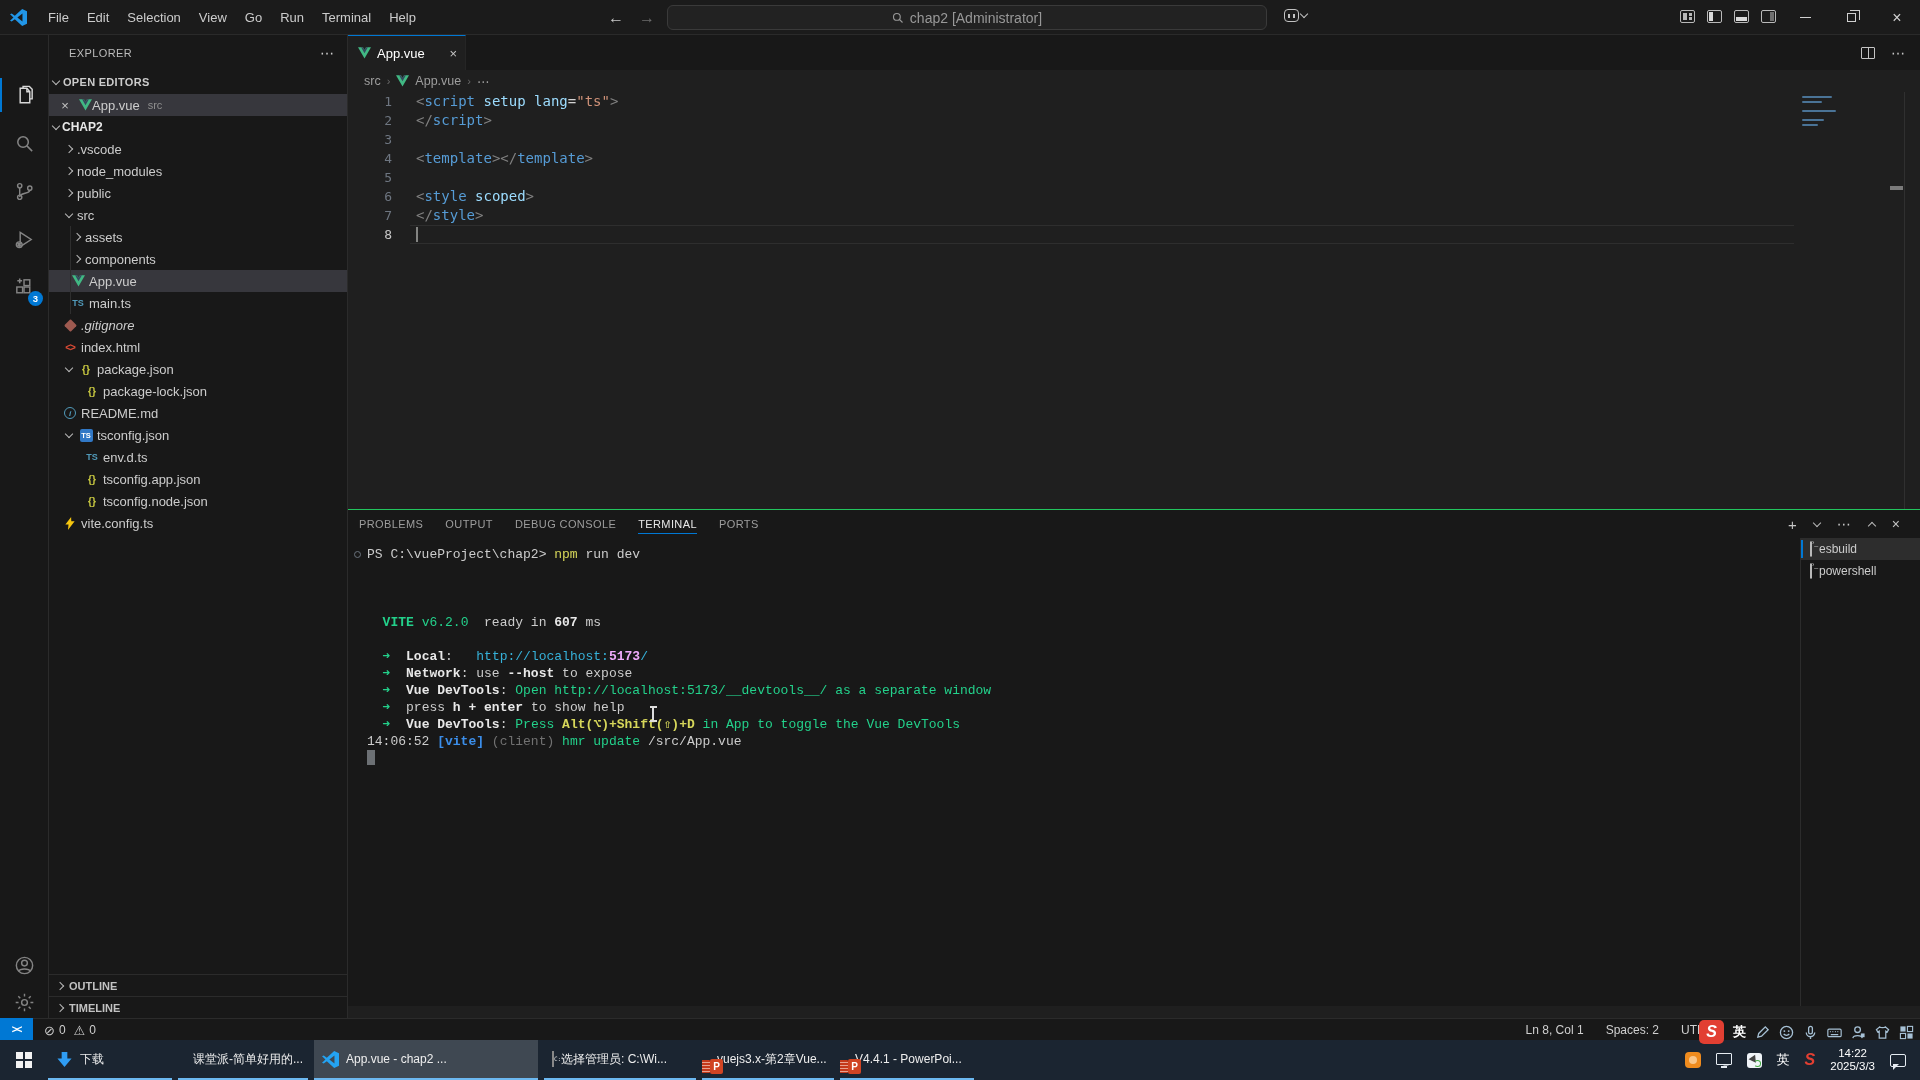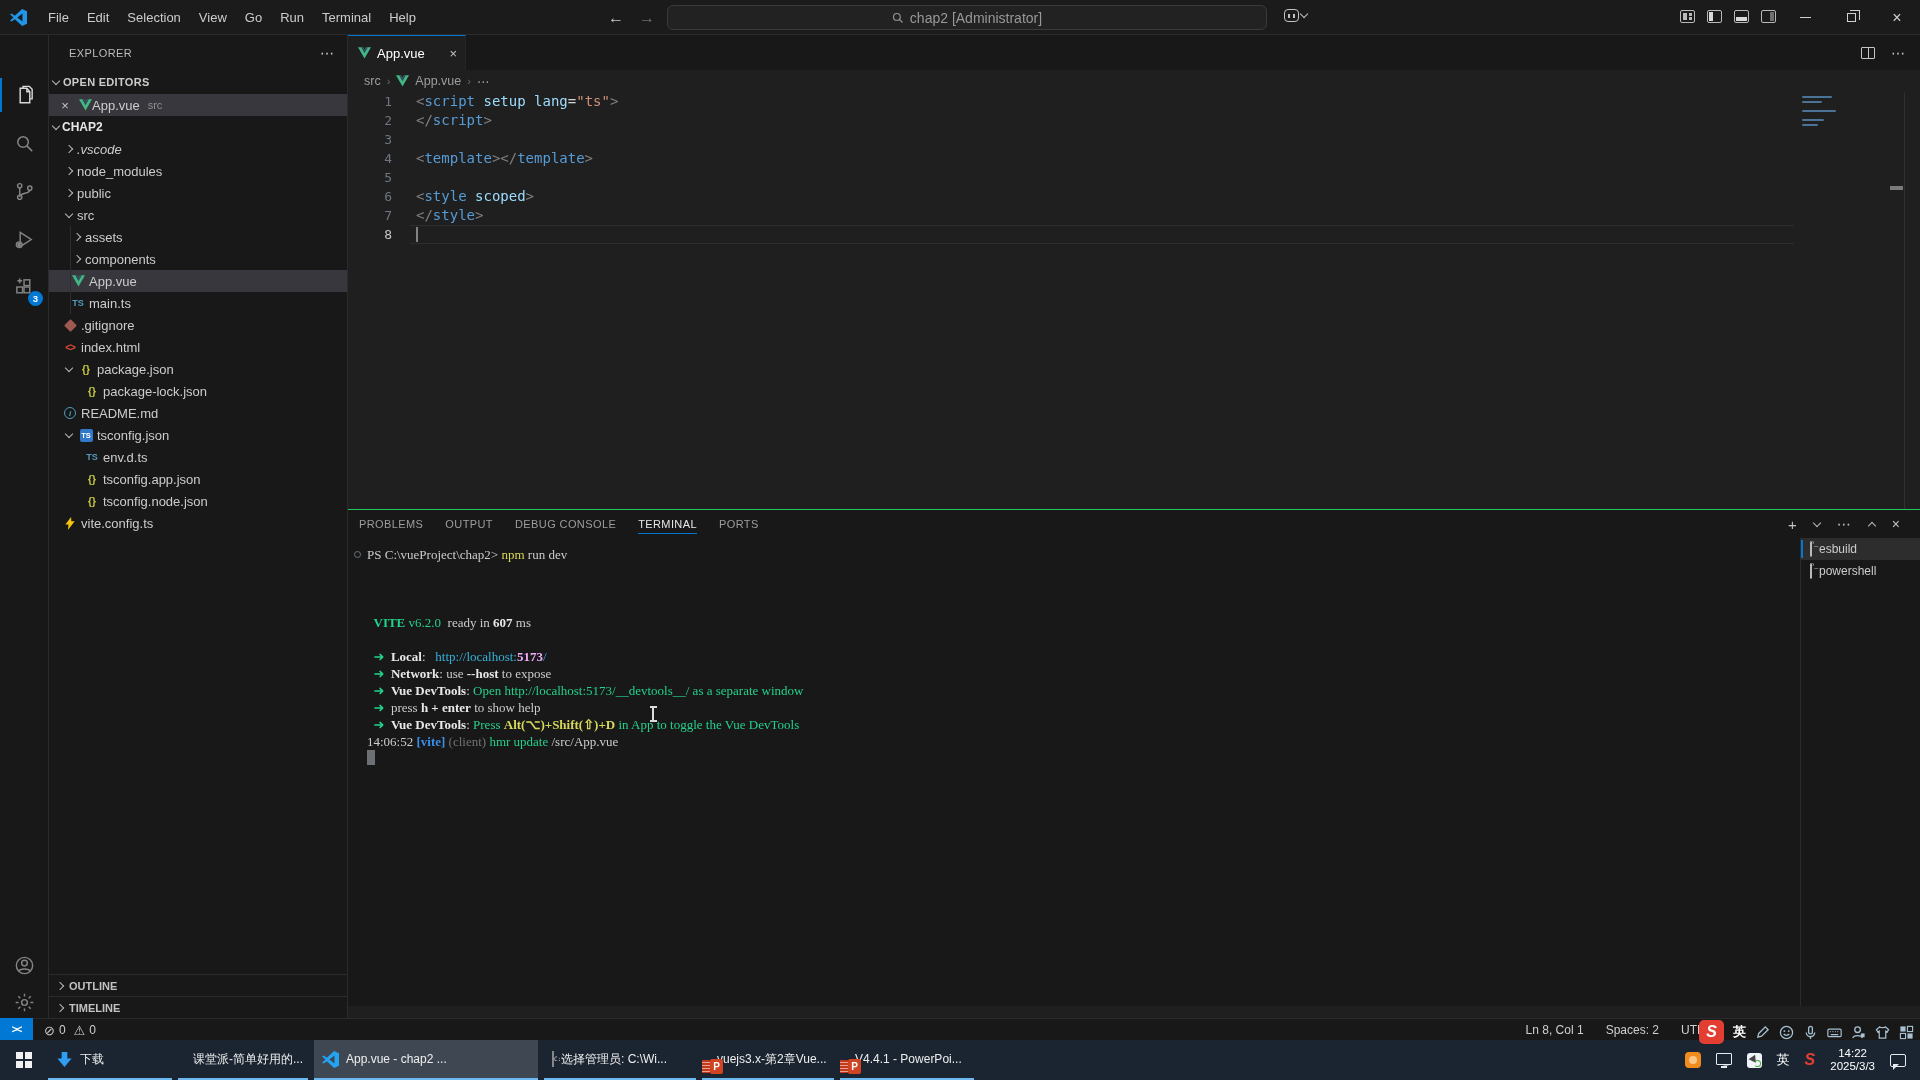--- a/index.html
+++ b/index.html
@@ -91,21 +91,21 @@
 .ovr-tick{position:absolute;right:1px;top:94px;width:13px;height:4px;background:#7a7a7a}
 
 .panel{position:absolute;left:0,right:0;left:0;right:0;bottom:12px;height:497px;background:#181818;border-top:1px solid #22c55e}
 .ptabs{position:absolute;top:0;left:0;right:0;height:28px;display:flex;align-items:center;gap:22px;padding-left:11px;font-size:11px;letter-spacing:.4px;color:#9d9d9d}
 .ptab{position:relative;height:28px;display:flex;align-items:center}
 .ptab.active{color:#e7e7e7}
 .ptab.active::after{content:"";position:absolute;left:0;right:0;bottom:4px;height:1px;background:#0078d4}
 .panel-actions{position:absolute;top:0;right:20px;height:28px;display:flex;gap:17px;align-items:center;color:#c5c5c5}
 .pa-plus{font-size:15px}
 .pa-x{font-size:14px}
-.term-wrap{position:absolute;top:28px;left:0;right:120px;bottom:0;padding:8px 0 0 19px;font-family:Liberation Serif, serif;font-size:13px;position:absolute}
+.term-wrap{position:absolute;top:28px;left:0;right:120px;bottom:0;padding:8px 0 0 19px;font-family:Liberation Mono, monospace;font-size:13px;position:absolute}
 .tline{height:17px;line-height:17px;white-space:pre;color:#cccccc}
 .term-deco{position:absolute;left:6px;top:13px;width:7px;height:7px;border:1.4px solid #6a737d;border-radius:50%}
 .tw{color:#cccccc}.tg{color:#23d18b}.tbg{color:#23d18b;font-weight:bold}
 .tc{color:#36b1d9}.tbc{color:#f0abfc;font-weight:bold}
 .ty{color:#d7d75a}.tby{color:#d7d75a;font-weight:bold}
 .tbw{color:#e8e8e8;font-weight:bold}.tdim{color:#717171}.tbb{color:#3b8eea;font-weight:bold}
 .tcursor{display:inline-block;width:8px;height:15px;background:#9aa0a6;opacity:.65;vertical-align:-2px}
 .term-list{position:absolute;top:28px;right:0;width:120px;bottom:0;border-left:1px solid #2c2c2c}
 .tl-row{height:22px;display:flex;align-items:center;gap:7px;padding-left:9px;font-size:12px;color:#cccccc;position:relative}
 .tl-row.sel{background:#2d2d2d}
@@ -284,21 +284,21 @@
           </svg>
         </span>
       <span>App.vue</span>
       <span class="suffix">src</span>
     </div>
     <div class="proj-row">
       <span class="chev d"></span>
       <span>CHAP2</span>
     </div>
     <div class="tree" id="tree">
-        <div class="trow" style="padding-left: 12px; font-style: italic;">
+        <div class="trow" style="padding-left: 12px;">
           <span class="chevbox">
             <span class="chev r"></span>
           </span>
           <span>.vscode</span>
         </div>
         <div class="trow" style="padding-left: 12px;">
           <span class="chevbox">
             <span class="chev r"></span>
           </span>
           <span>node_modules</span>
@@ -335,21 +335,21 @@
             </svg>
           </span>
           <span>App.vue</span>
         </div>
         <div class="trow" style="padding-left: 20px;">
           <span class="icobox">
             <span class="ic-ts">TS</span>
           </span>
           <span>main.ts</span>
         </div>
-        <div class="trow" style="padding-left: 12px;">
+        <div class="trow" style="padding-left: 12px; font-style: italic;">
           <span class="icobox">
             <span class="ic-git"></span>
           </span>
           <span>.gitignore</span>
         </div>
         <div class="trow" style="padding-left: 12px;">
           <span class="icobox">
             <span class="ic-html">&lt;&gt;</span>
           </span>
           <span>index.html</span>

